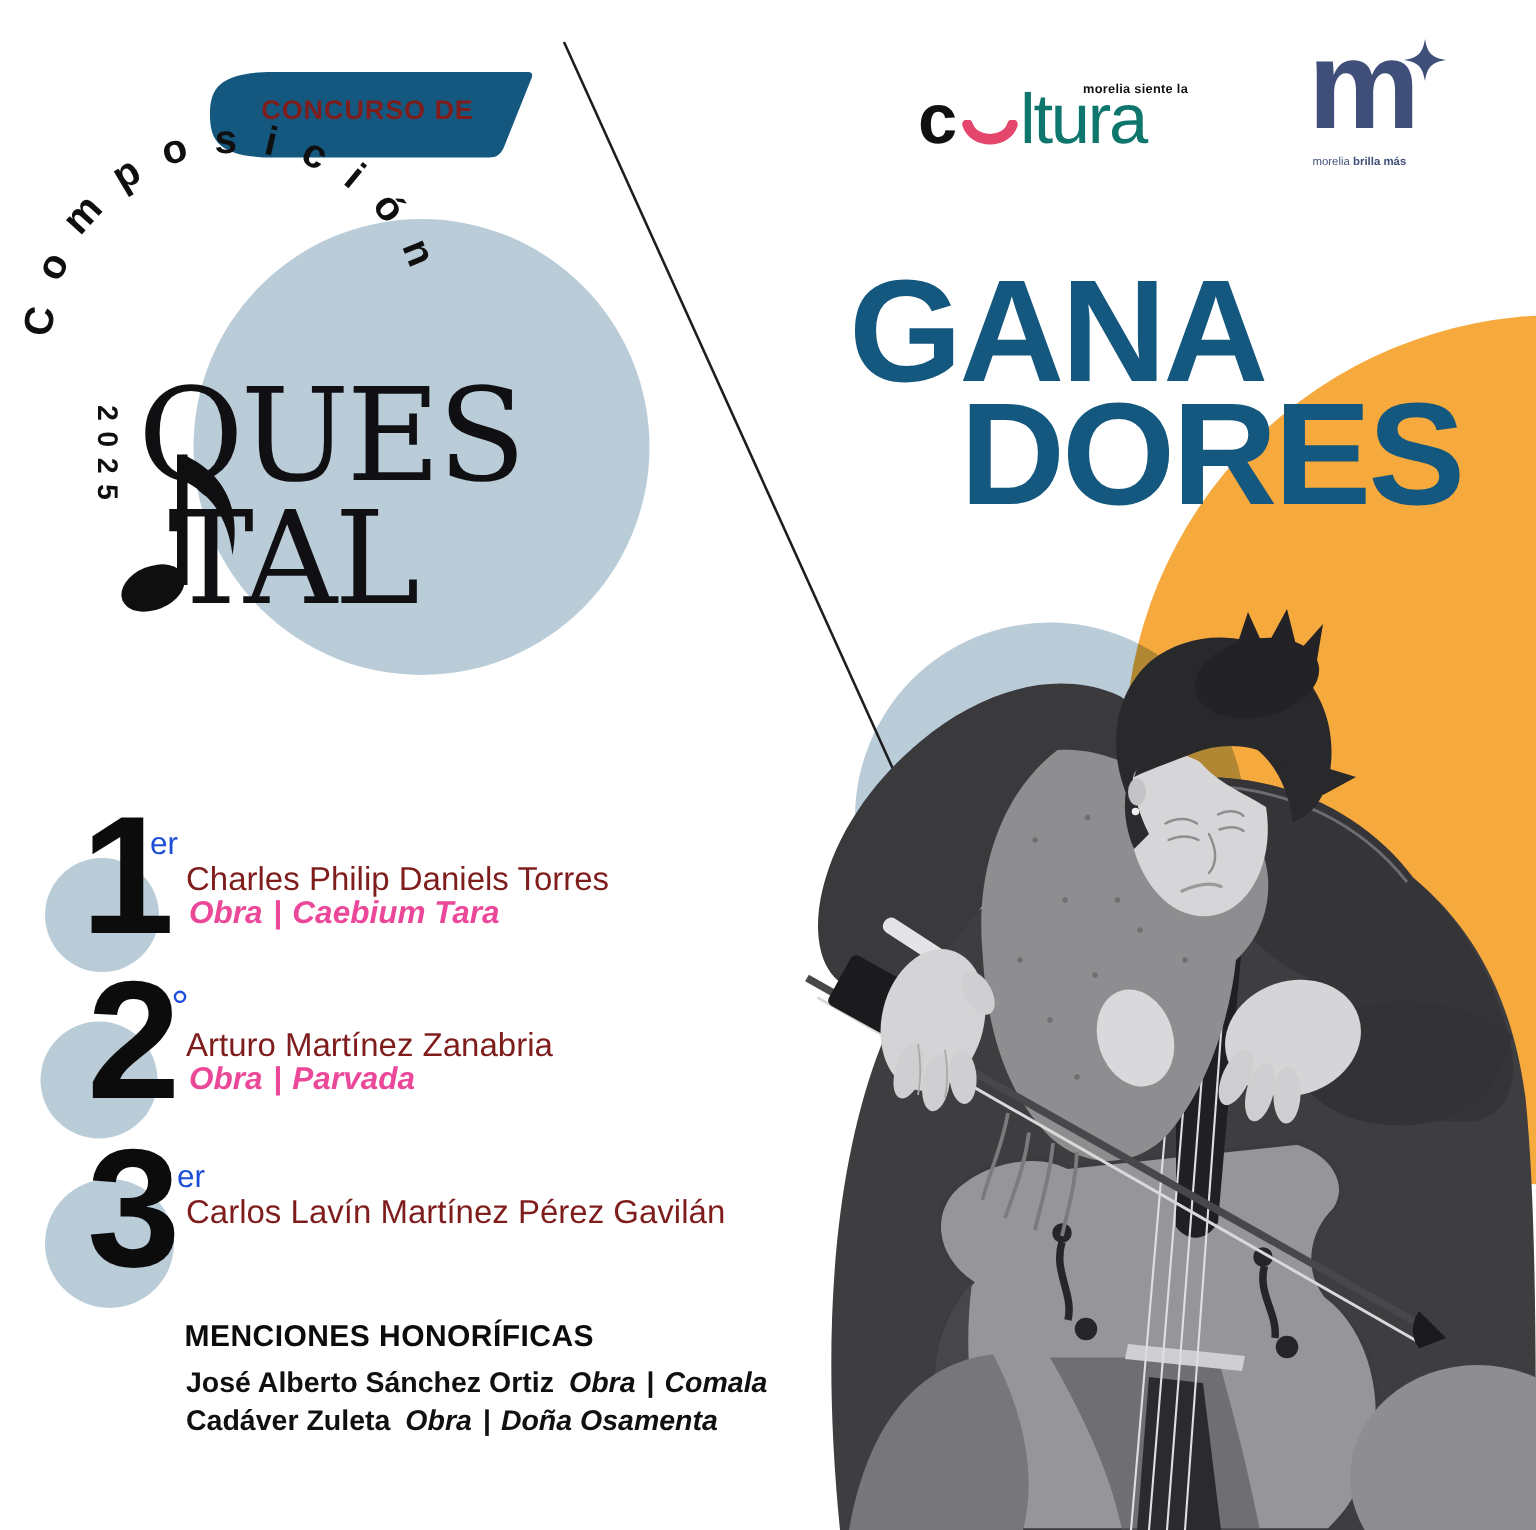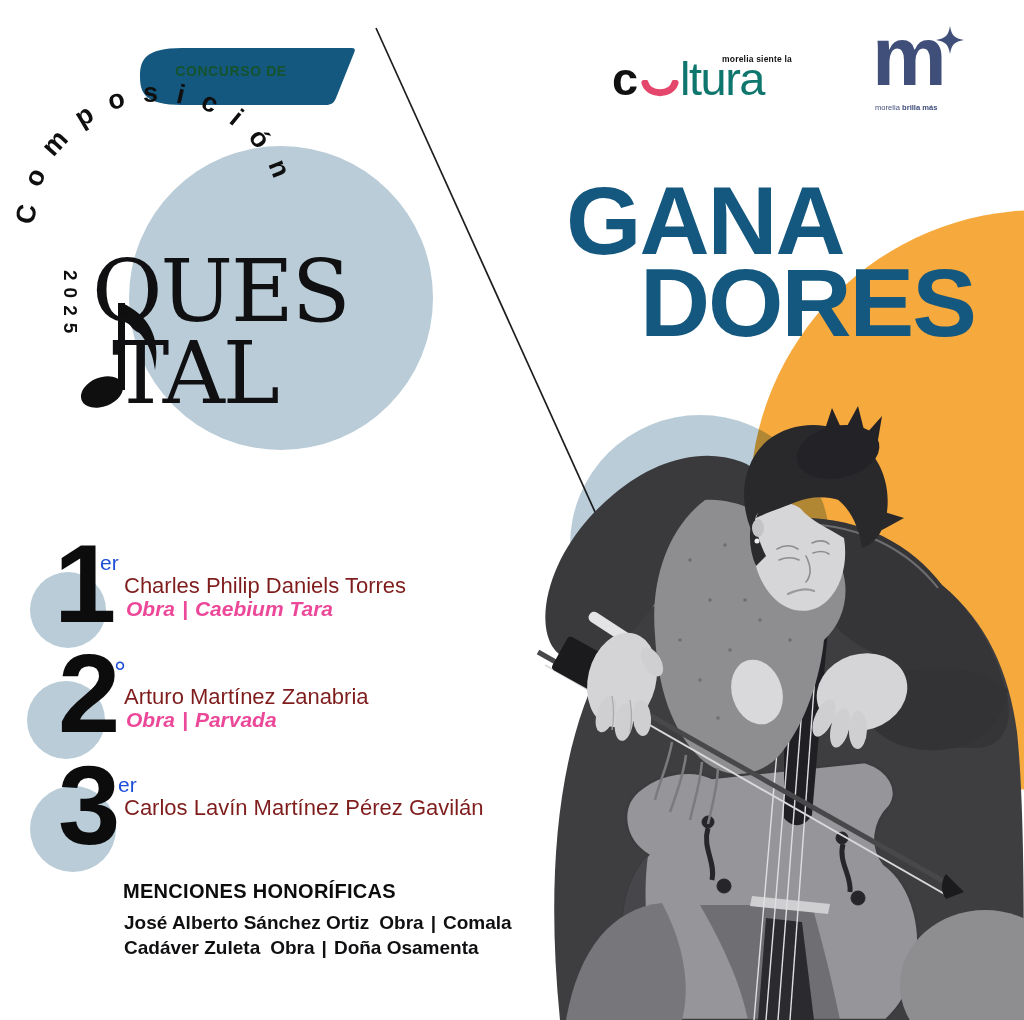--- a/index.html
+++ b/index.html
@@ -5,22 +5,22 @@
   html,body{margin:0;padding:0;background:#e9e9e9}
   .canvas{position:relative;width:1024px;height:1020px;background:#ffffff;overflow:hidden;
           font-family:"Liberation Sans",sans-serif;color:#141414}
   .circle{position:absolute;border-radius:50%}
   .c-big-blue{left:129px;top:146px;width:304px;height:304px;background:#b9ccd8}
   .c-small-blue{left:570px;top:415px;width:260px;height:260px;background:#b9ccd8}
   .c-orange{left:750px;top:210px;width:580px;height:580px;background:#f6a93c;mix-blend-mode:multiply}
   svg.layer{position:absolute;left:0;top:0;pointer-events:none}
   .arc-text{font-size:27px;font-weight:600;letter-spacing:17px;fill:#0f0f10;
             font-family:"Liberation Sans",sans-serif}
-  .banner-text{position:absolute;left:136px;top:63px;width:190px;text-align:center;color:#14532d;
-               font-weight:bold;font-size:14px;letter-spacing:.6px}
+  .banner-text{position:absolute;left:150px;top:63px;width:190px;text-align:center;color:#7f1d1d;
+               font-weight:bold;font-size:18px;letter-spacing:.6px}
   .orq{position:absolute;font-family:"DejaVu Serif",serif;color:#101012;font-size:86px;
        line-height:1;letter-spacing:-2px;white-space:nowrap}
   .orq1{left:92px;top:181px}.orq2{left:92px;top:248px}.orq3{left:112px;top:330px}
   .year{position:absolute;left:81px;top:270px;transform:rotate(90deg);transform-origin:top left;
         font-weight:bold;font-size:19px;letter-spacing:7px;color:#0f0f10;white-space:nowrap}
   .headline{position:absolute;color:#15587f;font-weight:bold;font-size:97px;line-height:1;
             letter-spacing:-2px;white-space:nowrap}
   .h1{left:566px;top:172px}.h2{left:640px;top:254px}
   .cul-tag{position:absolute;left:722px;top:54px;font-size:8.5px;font-weight:bold;color:#111;letter-spacing:.2px}
   .cul-c{position:absolute;left:612px;top:55px;font-size:47px;font-weight:bold;color:#111;line-height:1;letter-spacing:-2px}
@@ -41,21 +41,21 @@
   .wo1{left:100px;top:551px}.wo2{left:114px;top:655px;font-size:30px}.wo3{left:118px;top:773px}
   .wname{position:absolute;font-weight:normal;font-size:22px;white-space:nowrap;color:#7f1d1d}
   .wna1{left:124px;top:573px}.wna2{left:124px;top:684px}.wna3{left:124px;top:795px}
   .wobra{position:absolute;font-weight:bold;font-style:italic;font-size:21px;white-space:nowrap;color:#ec4899}
   .wob1{left:126px;top:597px}.wob2{left:126px;top:708px}.wob3{left:126px;top:819px}
   .sep{margin:0 7px}
   .mtitle{position:absolute;left:123px;top:880px;font-weight:bold;font-size:20px;letter-spacing:.3px;color:#0c0c0d}
   .mrow{position:absolute;font-size:19px;white-space:nowrap;color:#101012}
   .mr1{left:124px;top:912px}.mr2{left:124px;top:937px}
   .mrow .n{font-weight:bold}
-  .mrow .o{font-weight:bold;margin-left:10px}
+  .mrow .o{font-weight:bold;font-style:italic;margin-left:10px}
 </style>
 </head>
 <body>
 
 <div class="canvas">
 
   <div class="circle c-big-blue"></div>
   <div class="circle c-small-blue"></div>
   <div class="circle c-orange"></div>
 

